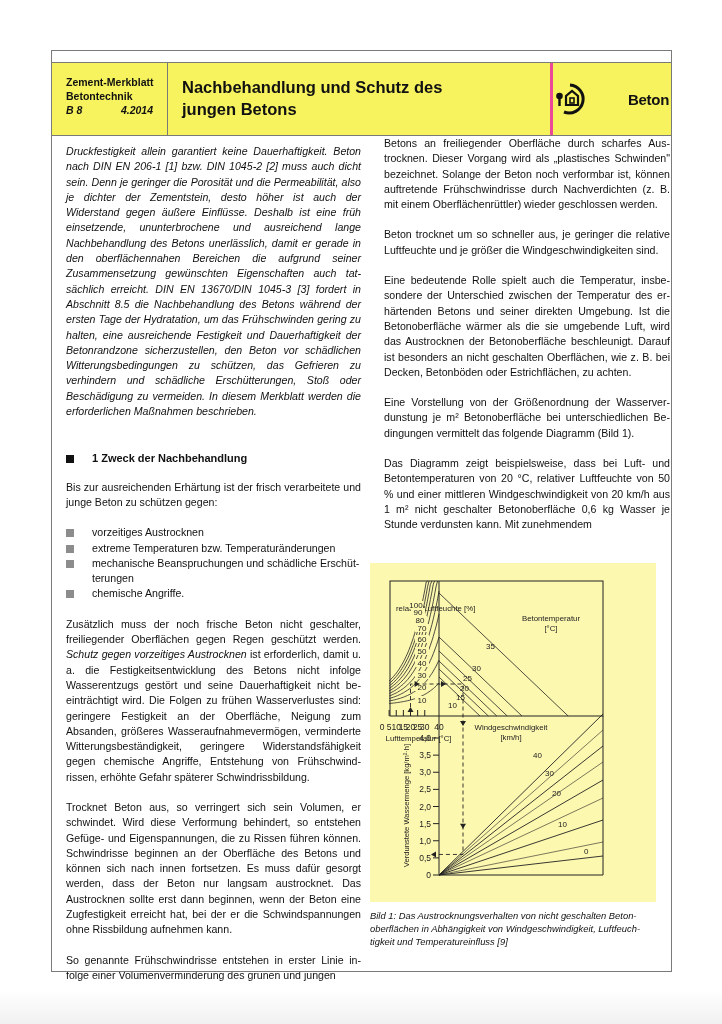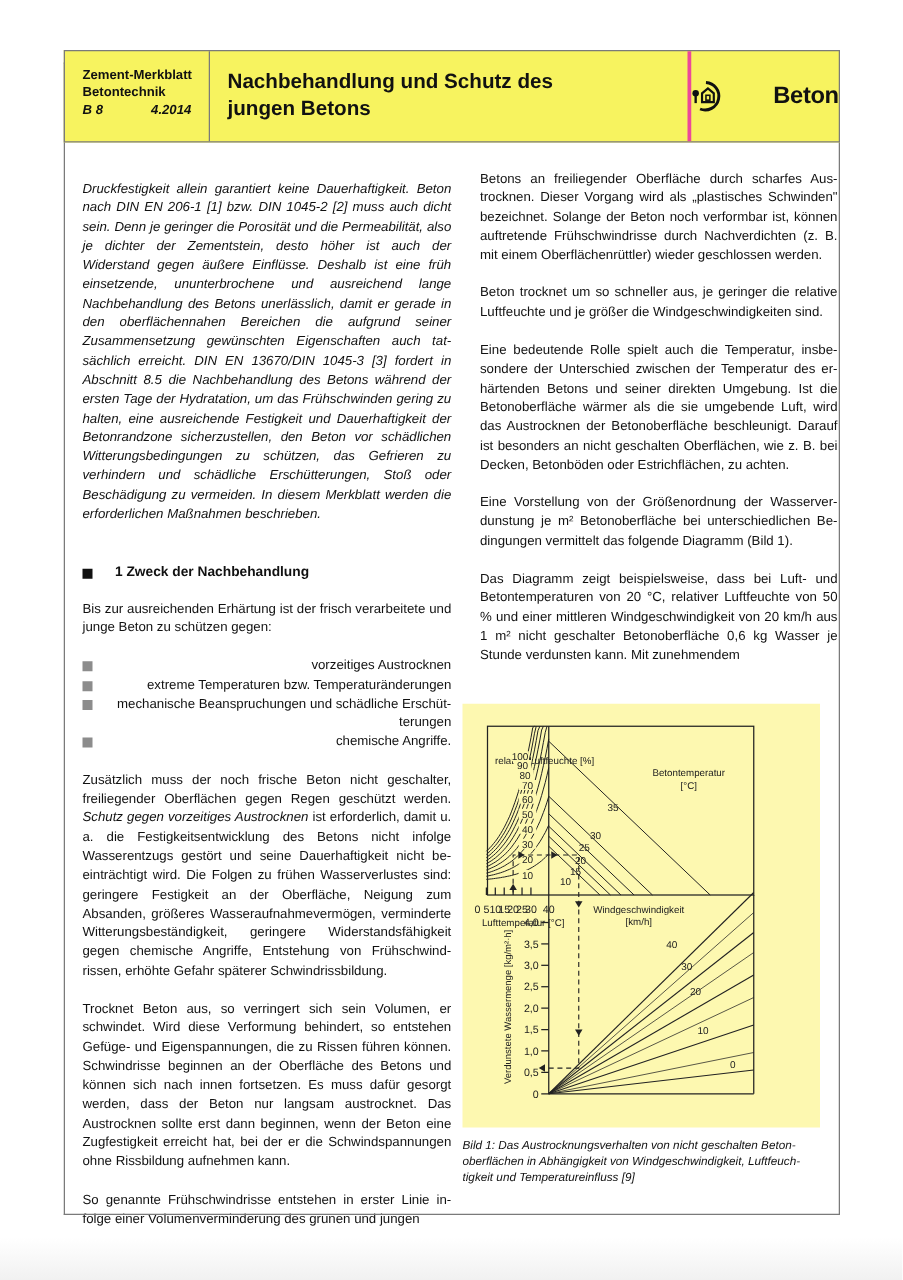--- a/index.html
+++ b/index.html
@@ -1,32 +1,32 @@
 <!DOCTYPE html>
 <html><head>
 <meta charset="utf-8">
 <style>
   html, body { margin:0; padding:0; background:#ffffff; }
   body { width:722px; height:1024px; position:relative; overflow:hidden; font-family:"Liberation Sans", sans-serif; color:#111; }
   .page-frame { position:absolute; left:51px; top:50px; width:621px; height:922px; border:1px solid #7a7a7a; border-bottom:none; box-sizing:border-box; }
-  .header { position:absolute; left:51px; top:40px; width:621px; height:74px; background:#f7f35f; border:1px solid #7a7a7a; box-sizing:border-box; display:flex; }
+  .header { position:absolute; left:51px; top:62px; width:621px; height:74px; background:#f7f35f; border:1px solid #7a7a7a; box-sizing:border-box; display:flex; }
   .hdr-left { width:116px; border-right:1px solid #7a7a7a; padding:12px 0 0 14px; box-sizing:border-box; font-weight:bold; font-size:10.5px; line-height:14px; }
   .hdr-left .row { display:flex; justify-content:space-between; padding-right:14px;font-style:italic; }
   .hdr-mid { flex:1; border-right:3px solid #ec4899; padding:13px 0 16px 14px; box-sizing:border-box; font-weight:bold; font-size:16.5px; line-height:22px; }
   .hdr-right { width:118px; display:flex; align-items:center; justify-content:center; gap:4px; }
-  .logo-text { font-weight:bold; font-size:19px; letter-spacing:-0.3px;margin-left:35px; }
+  .logo-text { font-weight:bold; font-size:15px; letter-spacing:-0.3px;margin-left:35px; }
   .col { position:absolute; top:144px; font-size:10.6px; line-height:15.3px; text-align:justify; hyphens:manual; }
   .col-left { left:66px; width:295px; }
   .col-right { left:384px; width:286px; top:136px; }
   p { margin:0 0 15px 0; }
   .intro { font-style:italic; }
   h2 { font-size:11px; font-weight:bold; margin:32px 0 13px 0; display:flex; align-items:center; gap:18px; }
   .sq { width:8px; height:8px; background:#111; display:inline-block; }
   ul { list-style:none; margin:0 0 15px 0; padding:0; }
-  ul li { position:relative; padding-left:26px; text-align:right; }
+  ul li { position:relative; padding-left:26px; text-align:left; }
   ul li::before { content:""; position:absolute; left:0; top:4px; width:8px; height:8px; background:#8c8c8c; }
   .diagram { position:absolute; left:370px; top:563px; width:286px; height:339px; background:#fdf8b0; }
   .caption { position:absolute; left:370px; top:909px; width:286px; font-size:9.4px; line-height:13px; font-style:italic; }
   .footer-line { position:absolute; left:51px; top:971px; width:621px; height:1px; background:#7a7a7a; }
   .footer-url { position:absolute; right:60px; top:963px; background:#fff; padding:0 6px; font-weight:bold; font-size:11px;margin-top:36px; }
   .bottom-shade { position:absolute; left:0; top:990px; width:722px; height:34px; background:linear-gradient(#ffffff,#f1f1f1); }
   svg text { font-family:"Liberation Sans", sans-serif; }
 </style>
 </head>
 <body>

